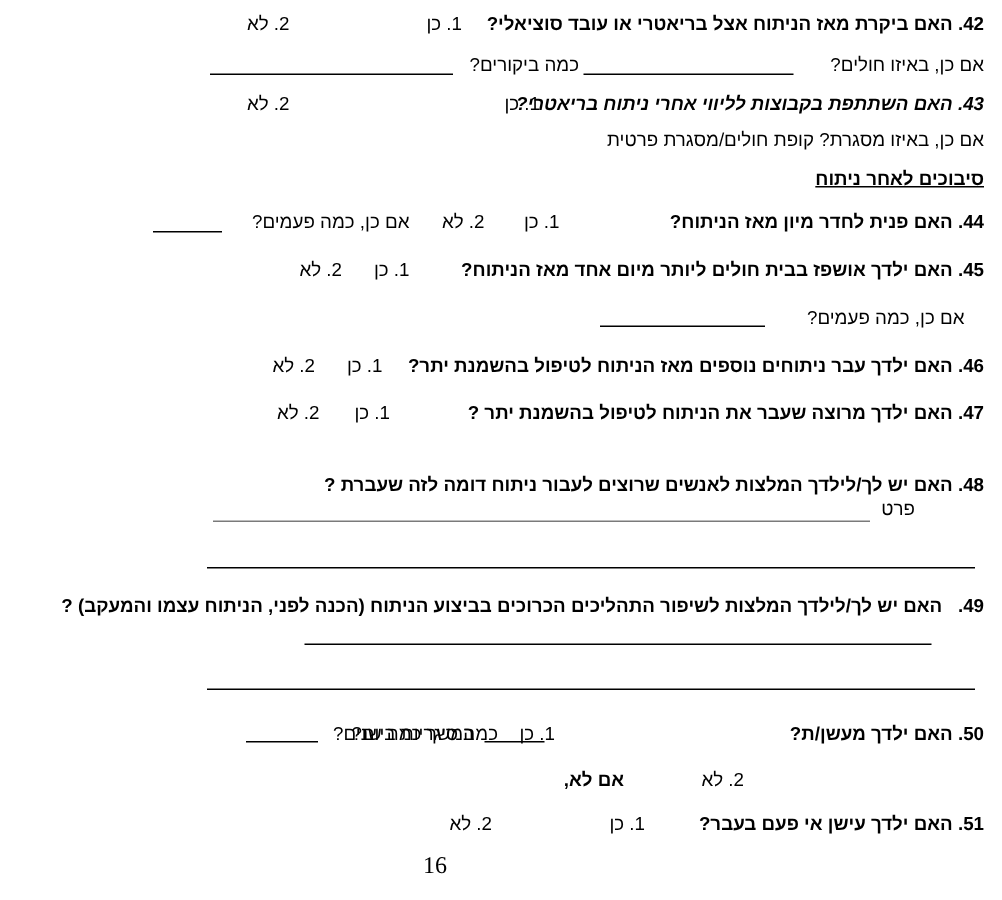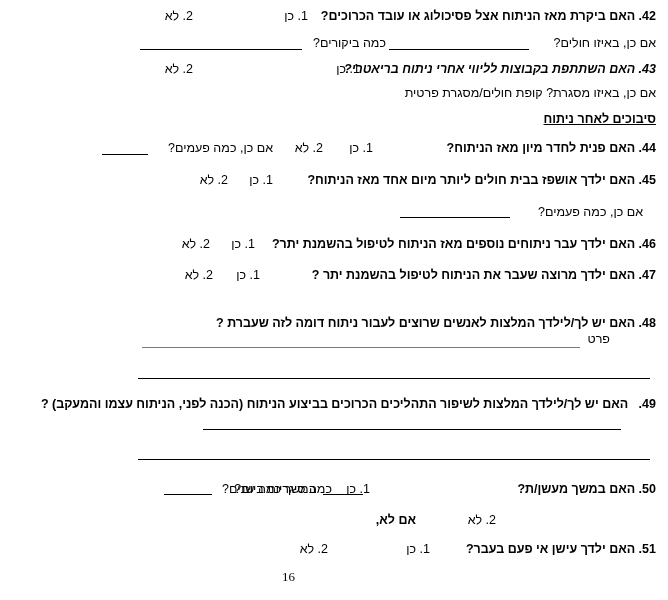--- a/index.html
+++ b/index.html
@@ -5,28 +5,28 @@
   html, body { margin: 0; padding: 0; background: #ffffff; }
   body {
     width: 668px; height: 600px; position: relative; overflow: hidden;
     font-family: "Liberation Sans", sans-serif; font-size: 12.5px; color: #000;
   }
   .abs { position: absolute; white-space: nowrap; direction: rtl; }
   .b { font-weight: bold; }
   .line { position: absolute; height: 0; border-top: 1.3px solid #000; }
   .line.gray { border-top-color: #7a7a7a; border-top-width: 1.6px; }
   .u { text-decoration: underline; }
-  .pnum { position: absolute; left: 282px; top: 569px; font-family: "Liberation Serif", serif; font-size: 13px; }
+  .pnum { position: absolute; left: 282px; top: 569px; font-family: "Liberation Serif", serif; font-size: 16px; }
 </style>
 </head>
 <body>
 
 <div class="abs b" style="right:12px; top:9px;">
   <span>42.</span>
-  <span>האם ביקרת מאז הניתוח אצל פסיכולוג או עובד הכרוכים?</span>
+  <span>האם ביקרת מאז הניתוח אצל בריאטרי או עובד סוציאלי?</span>
 </div>
 <div class="abs" style="right:360px; top:9px;">1. כן</div>
 <div class="abs" style="right:475px; top:9px;">2. לא</div>
 
 <div class="abs" style="right:12px; top:36px;">אם כן, באיזו חולים?</div>
 <div class="line" style="left:389px; width:140px; top:49px;"></div>
 <div class="abs" style="right:282px; top:36px;">כמה ביקורים?</div>
 <div class="line" style="left:140px; width:162px; top:49px;"></div>
 
 <div class="abs b" style="right:12px; top:62px;font-style:italic;">
@@ -82,21 +82,21 @@
 <div class="abs b" style="right:12px; top:397px;">
   <span>49.</span>
   <span>&nbsp;</span>
   <span>האם יש לך/לילדך המלצות לשיפור התהליכים הכרוכים בביצוע הניתוח (הכנה לפני, הניתוח עצמו והמעקב) ?</span>
 </div>
 <div class="line" style="left:203px; width:418px; top:429px;"></div>
 <div class="line" style="left:138px; width:512px; top:459px;"></div>
 
 <div class="abs b" style="right:12px; top:482px;">
   <span>50.</span>
-  <span>האם במשך מעשן/ת?</span>
+  <span>האם ילדך מעשן/ת?</span>
 </div>
 <div class="abs" style="right:298px; top:482px;">1. כן</div>
 <div class="abs" style="right:336px; top:482px;">כמה סיגריות ביום?</div>
 <div class="line" style="left:323px; width:40px; top:494px;"></div>
 <div class="abs" style="right:350px; top:482px;"></div>
 
 <div class="abs" style="left:222px; top:482px; direction:rtl;">במשך כמה שנים?</div>
 <div class="line" style="left:164px; width:48px; top:494px;"></div>
 
 <div class="abs" style="right:172px; top:513px;">2. לא</div>

